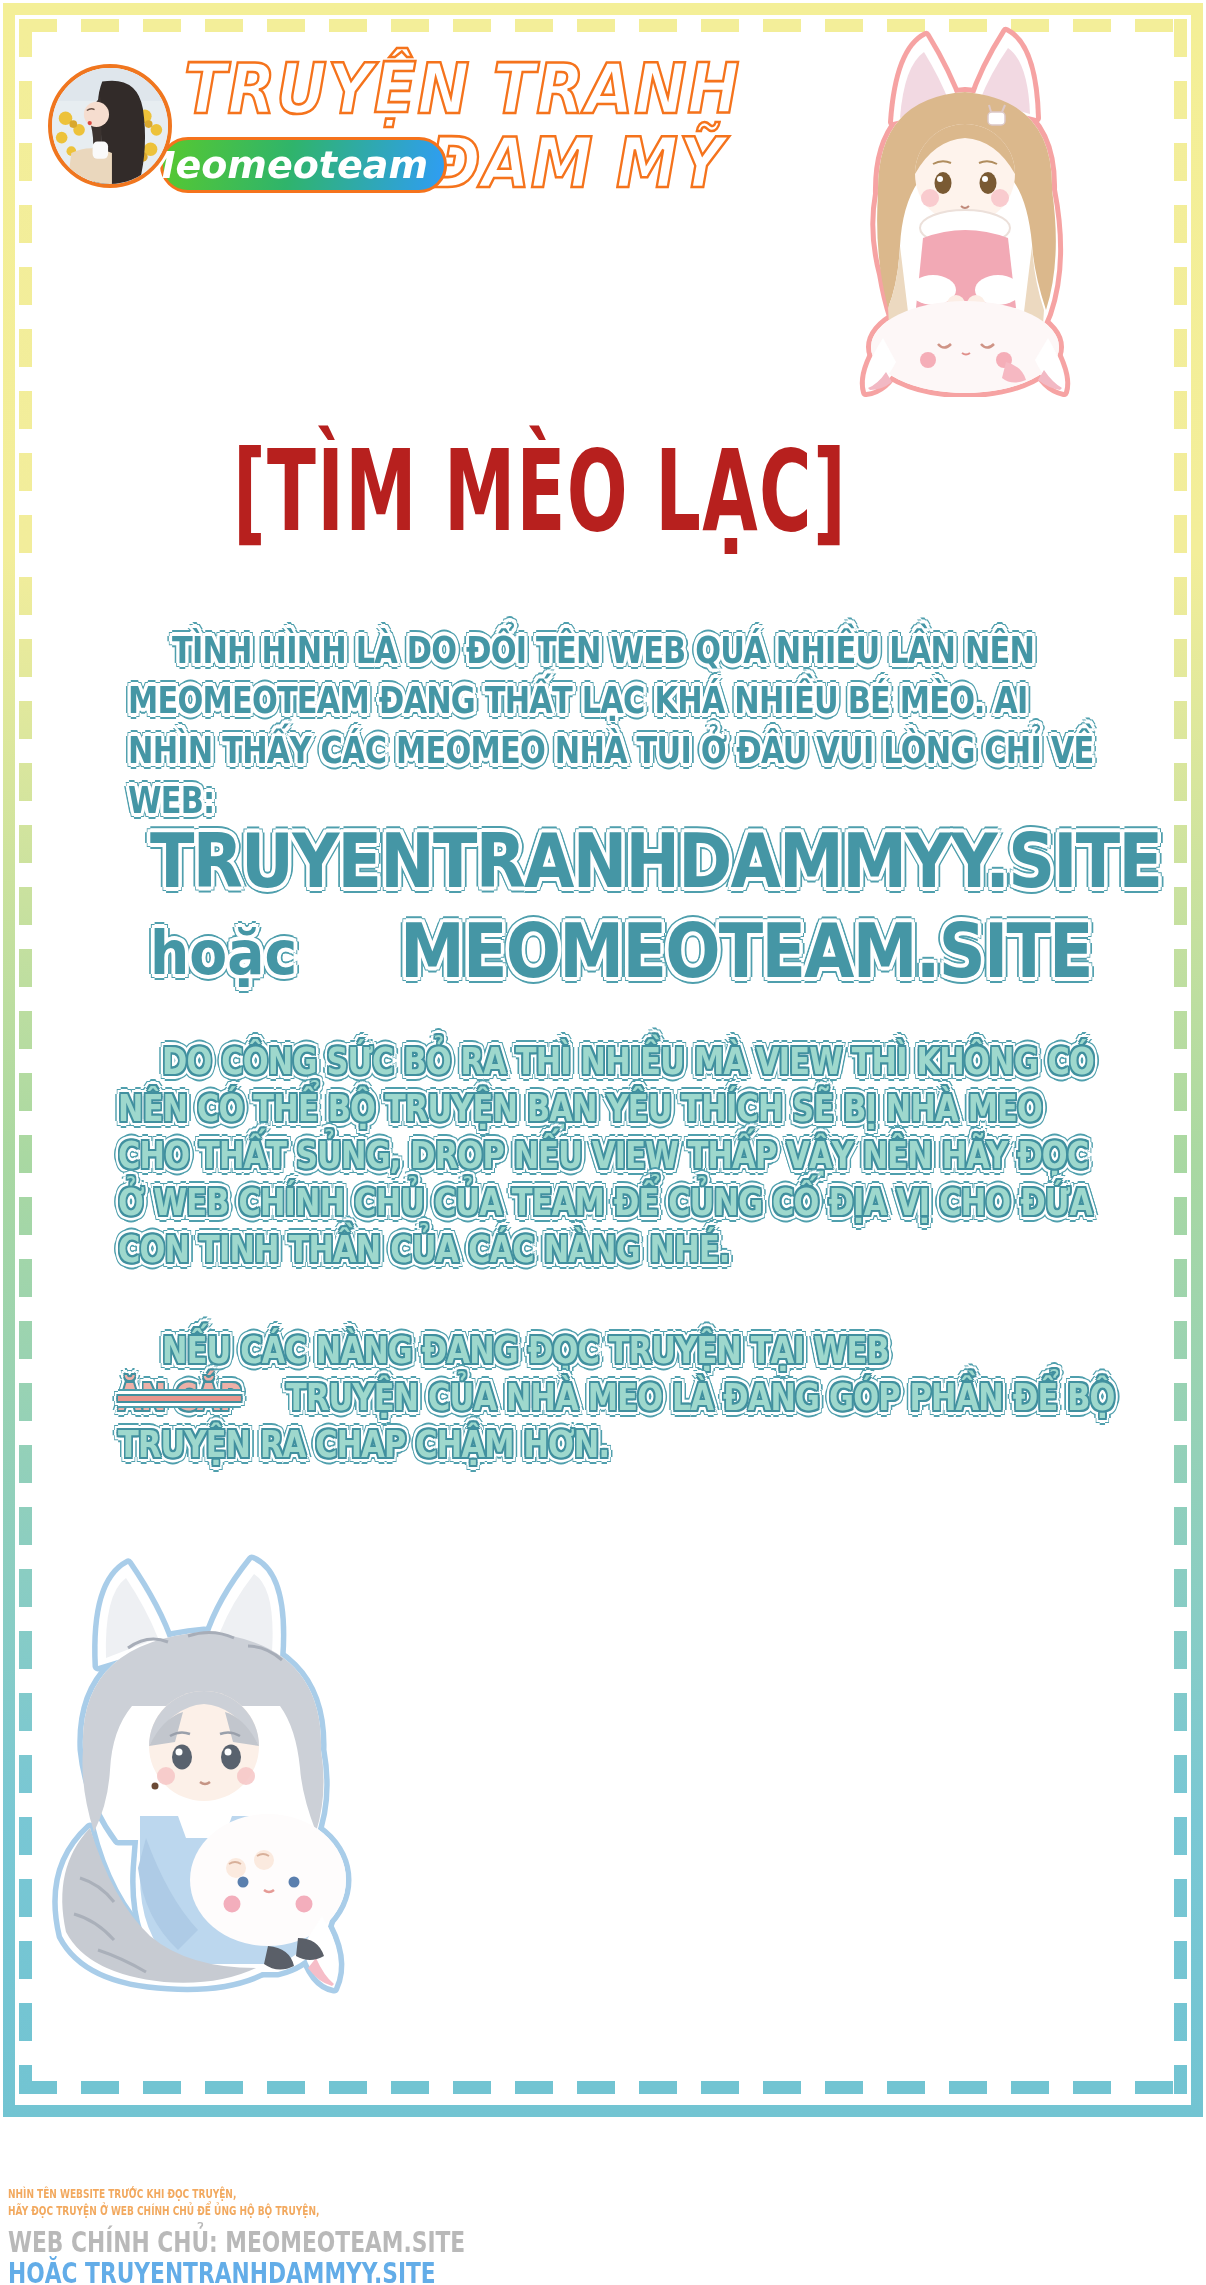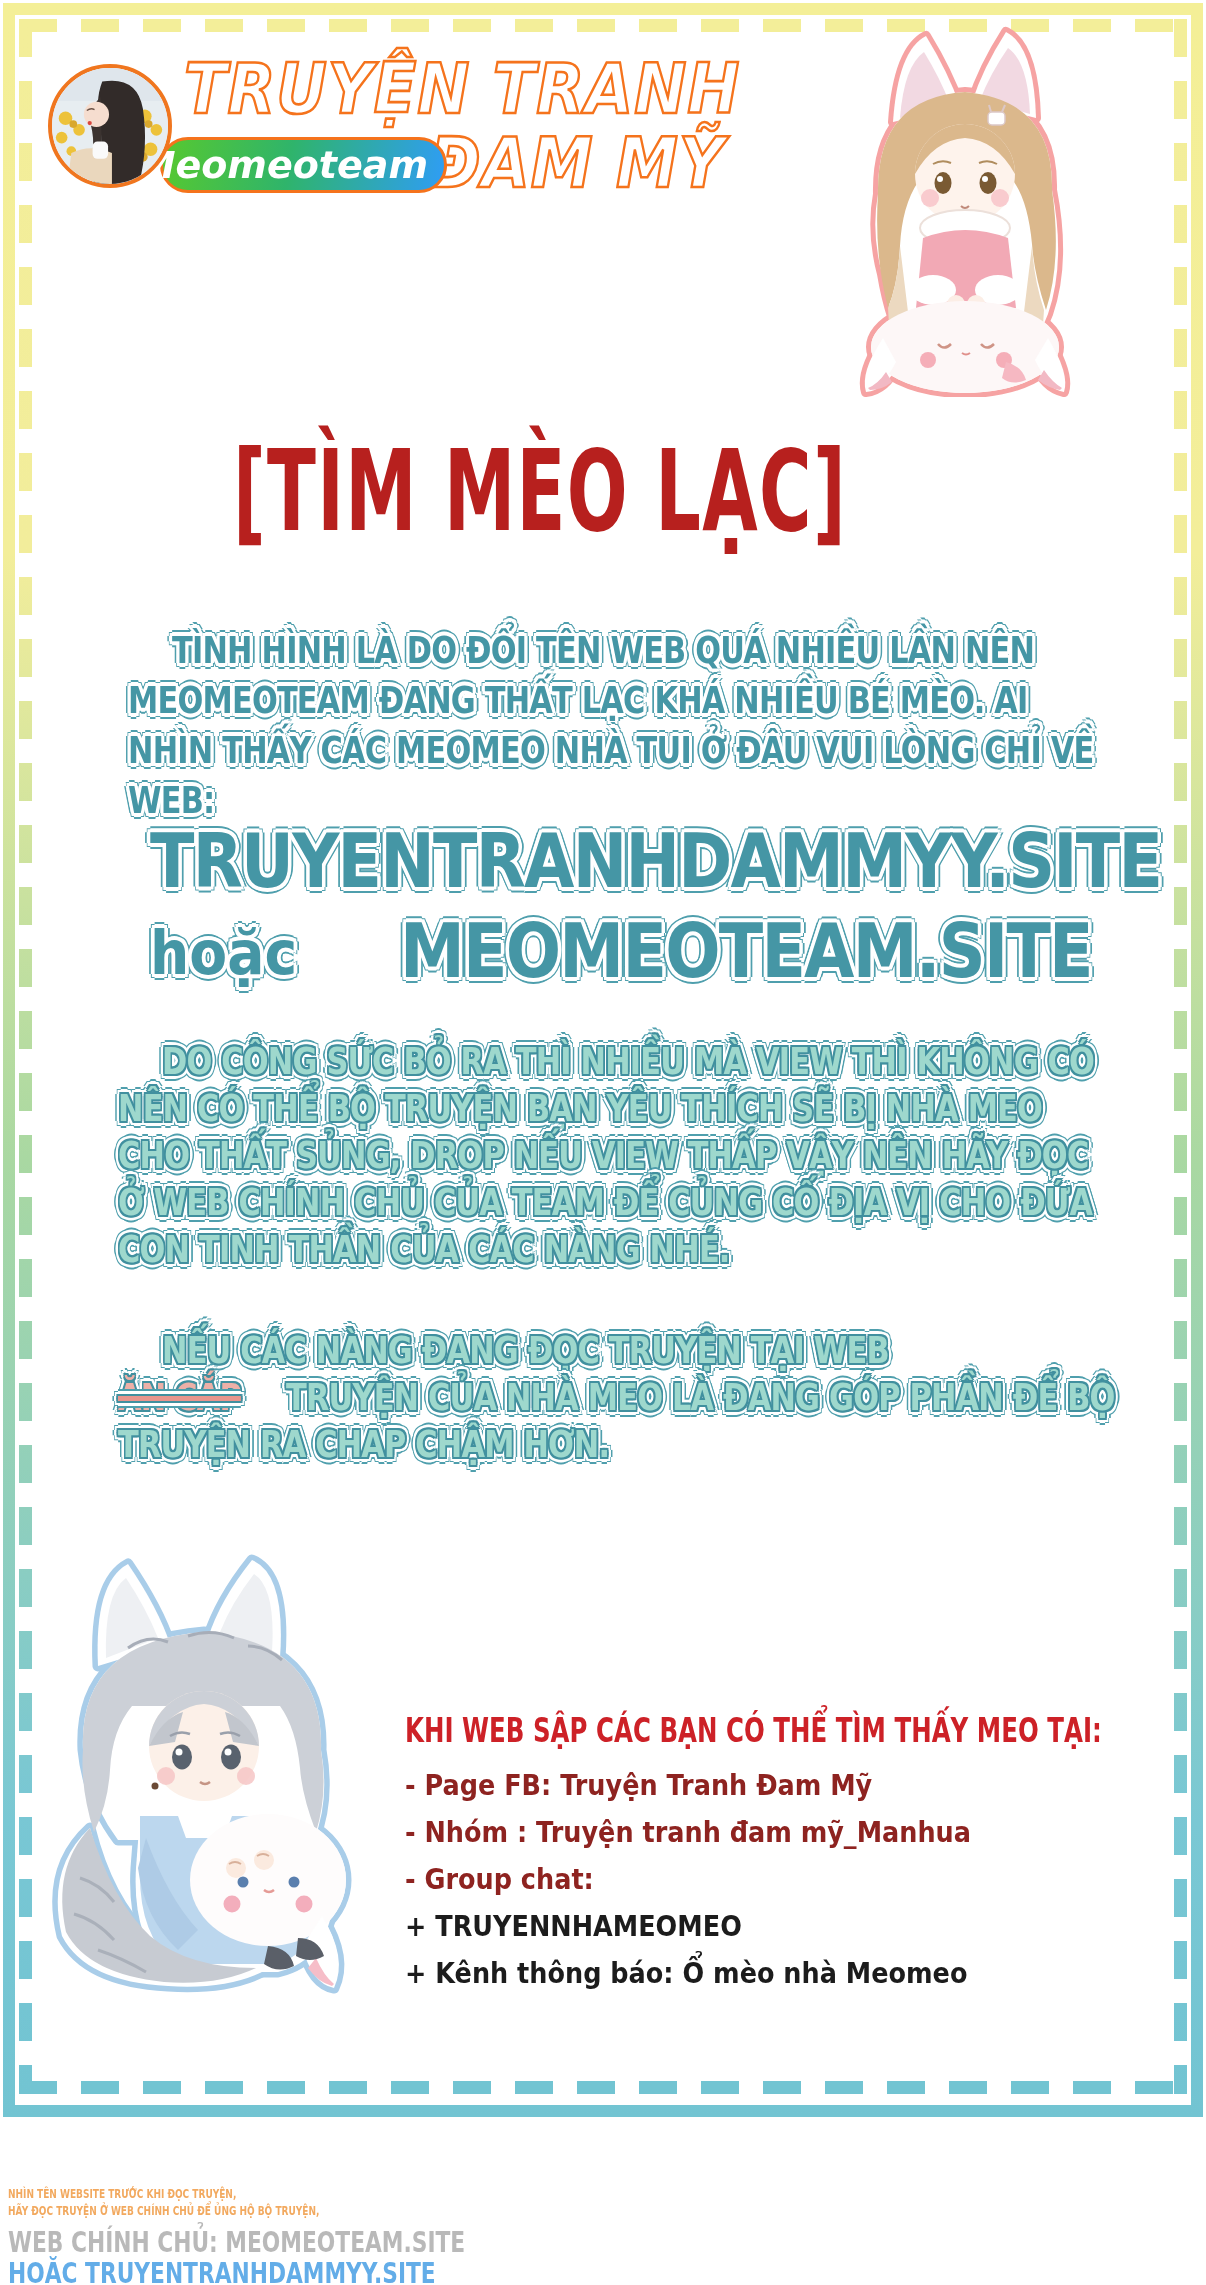--- a/index.html
+++ b/index.html
@@ -262,28 +262,20 @@
       <path d="M306,446 Q296,438 288,420 L280,430 Q290,444 304,448 Z" fill="#f6bdc8"></path>
       <circle cx="208" cy="330" r="10" fill="#fbeadf"></circle>
       <circle cx="236" cy="322" r="10" fill="#fbeadf"></circle>
       <path d="M201,326 q6,-4 12,0 M229,318 q6,-4 12,0" stroke="#d8b09a" stroke-width="1.8" fill="none"></path>
       <path d="M62,290 Q24,330 38,394 Q60,436 136,444 Q190,448 228,430 Q160,430 122,398 Q84,362 62,290 Z" fill="#c7cbd2"></path>
       <path d="M52,340 q20,6 34,24 M46,376 q22,6 40,26 M70,412 q24,8 48,22" stroke="#aab0ba" stroke-width="3" fill="none"></path>
       <path d="M240,408 q22,2 26,20 q-16,8 -30,-2 Z M270,400 q20,0 26,18 q-14,8 -28,0 Z" fill="#5a5f68"></path>
     </svg>
   </div>
 
-  <div class="contact">
-    <div class="contact-heading">KHI WEB SẬP CÁC BẠN CÓ THỂ TÌM THẤY MEO TẠI:</div>
-    <div class="c-item c-maroon">- Page FB: Truyện Tranh Đam Mỹ</div>
-    <div class="c-item c-maroon">- Nhóm : Truyện tranh đam mỹ_Manhua</div>
-    <div class="c-item c-maroon">- Group chat:</div>
-    <div class="c-item c-black">+ TRUYENNHAMEOMEO</div>
-    <div class="c-item c-black">+ Kênh thông báo: Ổ mèo nhà Meomeo</div>
-  </div>
 
   <div class="footer">
     <div class="f-small">NHÌN TÊN WEBSITE TRƯỚC KHI ĐỌC TRUYỆN,</div>
     <div class="f-small">HÃY ĐỌC TRUYỆN Ở WEB CHÍNH CHỦ ĐỂ ỦNG HỘ BỘ TRUYỆN,</div>
     <div class="f-big f-grey">WEB CHÍNH CHỦ: MEOMEOTEAM.SITE</div>
     <div class="f-big f-blue">HOẶC TRUYENTRANHDAMMYY.SITE</div>
   </div>
 
 </div>
 

